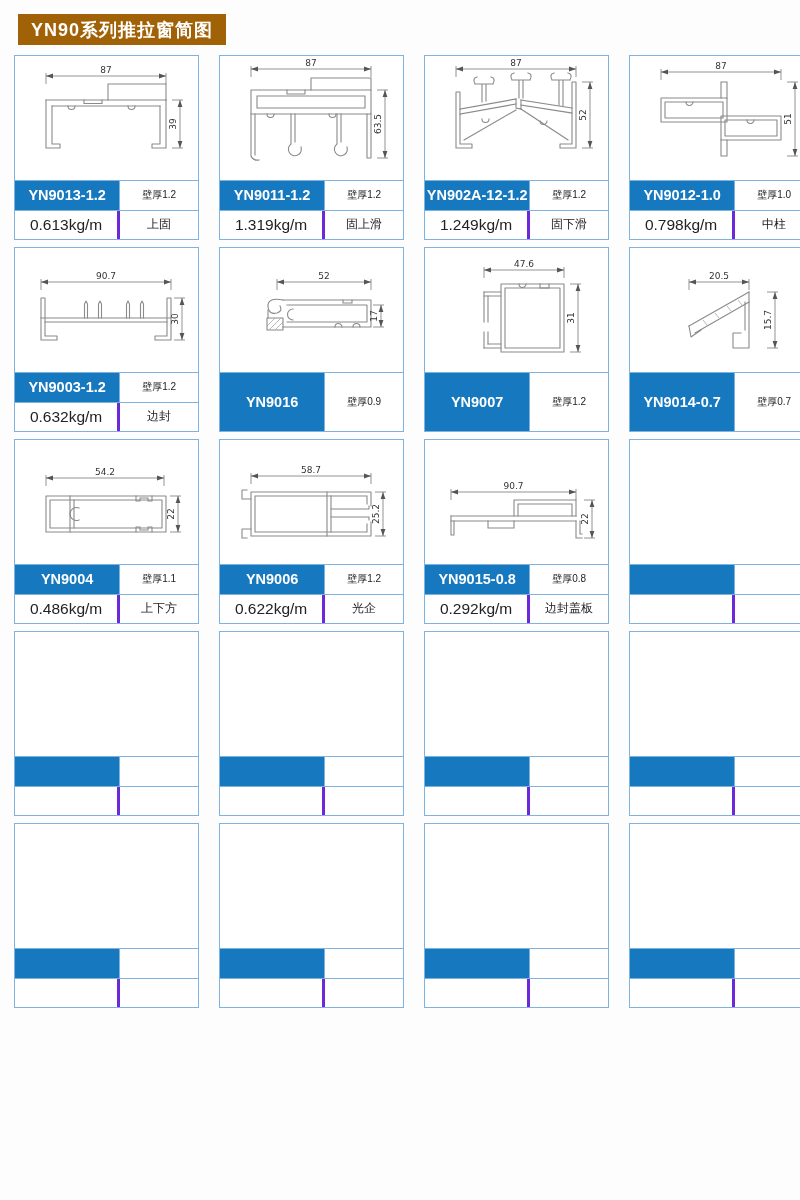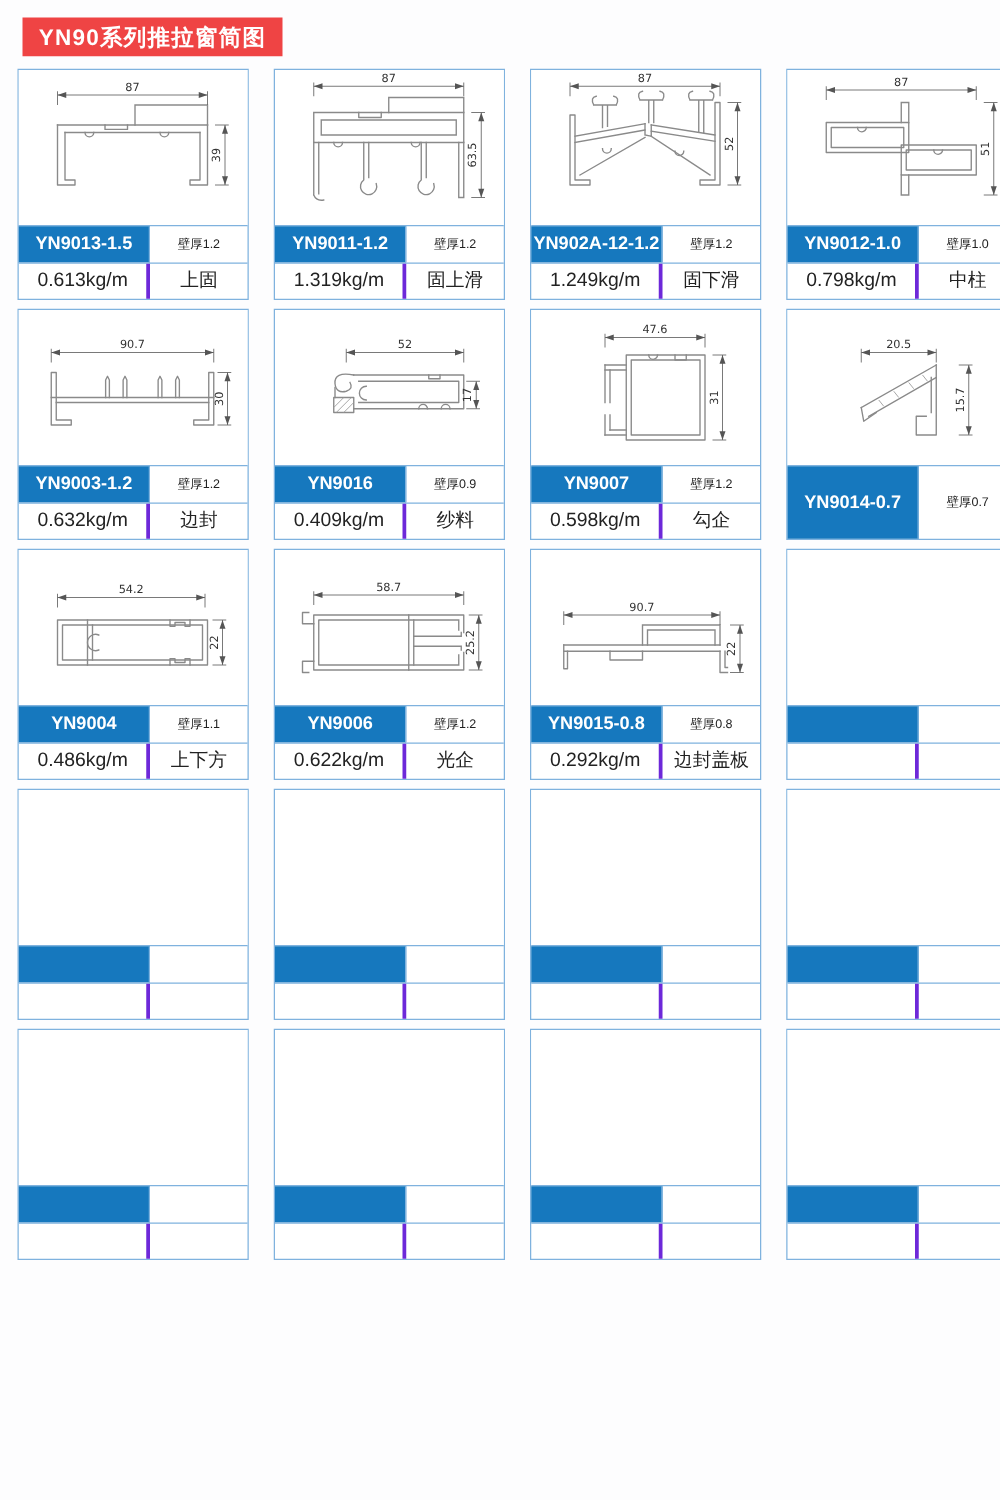--- a/index.html
+++ b/index.html
@@ -2,21 +2,21 @@
 <html><head>
 <meta charset="utf-8">
 <style>
   * { box-sizing: border-box; margin: 0; padding: 0; }
   html,body { width: 800px; background: #ffffff; }
   body { height: 1200px; font-family: "Liberation Sans", sans-serif; }
   .page { position: relative; width: 800px; height: 1200px; background: #fdfdfe; overflow: hidden; }
   .title {
     position: absolute; left: 18px; top: 14px; height: 31px;
     display: inline-flex; align-items: center;
-    background: #ef4444; color: #fff; font-weight: bold; font-size: 18px;
+    background: #a16207; color: #fff; font-weight: bold; font-size: 18px;
     padding: 0 13px; letter-spacing: 1px;
   }
   .grid {
     position: absolute; left: 14px; top: 55px;
     display: grid; grid-template-columns: repeat(4, 185px);
     gap: 7px 20px;
   }
   .card {
     width: 185px; height: 185px; background: #fff;
     border: 1px solid #7FB2DE; display: flex; flex-direction: column;
@@ -27,21 +27,21 @@
   .cell {
     display: flex; align-items: center; justify-content: center;
     overflow: hidden; white-space: nowrap; color: #222;
   }
   .model {
     width: 57.5%; background: #1678BE; color: #fff; font-weight: bold;
     font-size: 14.5px; border-right: 1px solid #7FB2DE;
   }
   .wall  { flex: 1; font-size: 10px; }
   .weight { width: 57.5%; font-size: 15.5px; border-right: 3px solid #6d28d9; }
-  .pname { flex: 1; font-size: 15px; }
+  .pname { flex: 1; font-size: 12px; }
   svg .pf  { fill: none; stroke: #8a8a8a; stroke-width: 1.1; stroke-linejoin: round; stroke-linecap: square; }
   svg .hat { fill: none; stroke: #9a9a9a; stroke-width: .7; }
   svg .dim { stroke: #666; stroke-width: .7; fill: none; }
   svg .arr { fill: #555; stroke: none; }
   svg .dimt { font-family: "DejaVu Sans", sans-serif; font-size: 9px; fill: #333; }
 </style>
 </head>
 <body>
 
 <div class="page">
@@ -68,21 +68,21 @@
     <line class="dim" x1="164" y1="44" x2="164" y2="92"></line>
     <path class="arr" d="M164,44 l-2.4,7 h4.8 z"></path>
     <path class="arr" d="M164,92 l-2.4,-7 h4.8 z"></path>
     <line class="dim" x1="156" y1="44" x2="167" y2="44"></line>
     <line class="dim" x1="156" y1="92" x2="167" y2="92"></line>
     <text class="dimt" transform="translate(160,68) rotate(-90)" text-anchor="middle">39</text>
             </g>
           </svg>
     </div>
     <div class="lrow">
-      <div class="cell model">YN9013-1.5</div>
+      <div class="cell model">YN9013-1.2</div>
       <div class="cell wall">壁厚1.2</div>
     </div>
     <div class="lrow">
       <div class="cell weight">0.613kg/m</div>
       <div class="cell pname">上固</div>
     </div>
   </div>
       <div class="card">
     <div class="draw">
       <svg viewBox="0 0 181 124">
@@ -263,24 +263,20 @@
     <line class="dim" x1="152" y1="57" x2="163" y2="57"></line>
     <line class="dim" x1="152" y1="79" x2="163" y2="79"></line>
     <text class="dimt" transform="translate(156,68) rotate(-90)" text-anchor="middle">17</text>
             </g>
           </svg>
     </div>
     <div class="lrow">
       <div class="cell model">YN9016</div>
       <div class="cell wall">壁厚0.9</div>
     </div>
-    <div class="lrow">
-      <div class="cell weight">0.409kg/m</div>
-      <div class="cell pname">纱料</div>
-    </div>
   </div>
       <div class="card">
     <div class="draw">
       <svg viewBox="0 0 181 124">
     <rect class="pf" x="75" y="36" width="63" height="68"></rect>
     <rect class="pf" x="79" y="40" width="55" height="60"></rect>
     <path class="pf" d="M58,44 H75 M58,48 H75"></path>
     <path class="pf" d="M58,44 V74 M62,48 V74"></path>
     <path class="pf" d="M58,84 V100 M62,84 V96"></path>
     <path class="pf" d="M58,100 H75 M62,96 H75"></path>
@@ -301,24 +297,20 @@
     <line class="dim" x1="144" y1="36" x2="155" y2="36"></line>
     <line class="dim" x1="144" y1="104" x2="155" y2="104"></line>
     <text class="dimt" transform="translate(148,70) rotate(-90)" text-anchor="middle">31</text>
             </g>
           </svg>
     </div>
     <div class="lrow">
       <div class="cell model">YN9007</div>
       <div class="cell wall">壁厚1.2</div>
     </div>
-    <div class="lrow">
-      <div class="cell weight">0.598kg/m</div>
-      <div class="cell pname">勾企</div>
-    </div>
   </div>
       <div class="card">
     <div class="draw">
       <svg viewBox="0 0 181 124">
     <path class="pf" d="M58,78 L118,44 M64,85 L118,54"></path>
     <path class="pf" d="M118,44 V100 H102 V85 H110"></path>
     <path class="pf" d="M114,54 V82"></path>
     <path class="pf" d="M58,78 l2,11 l10,-7"></path>
     <path class="hat" d="M72,72 l4,5 M84,65 l4,5 M96,58 l4,5 M107,52 l4,5"></path>
             <g>

